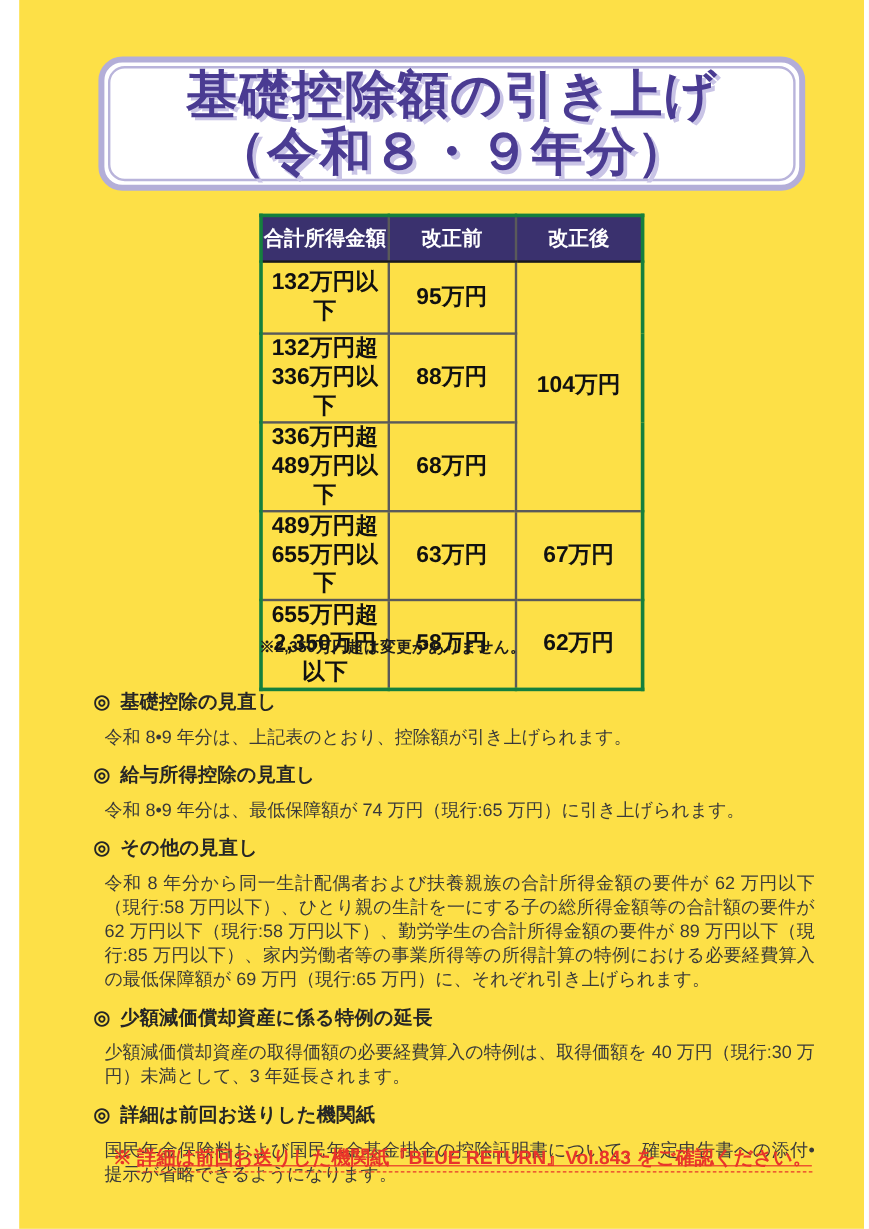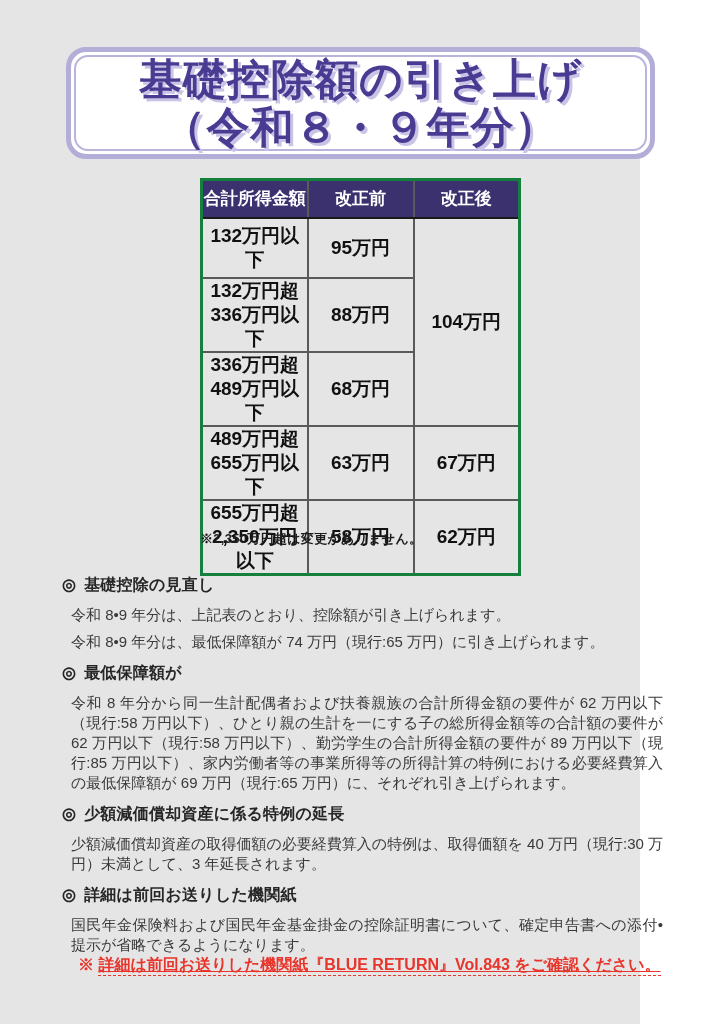--- a/index.html
+++ b/index.html
@@ -5,23 +5,23 @@
   * { margin: 0; padding: 0; box-sizing: border-box; }
   html, body { background: #ffffff; }
   body {
     font-family: "Liberation Sans", sans-serif;
     width: 724px; height: 1024px;
     position: relative;
     overflow: hidden;
     color: #222;
   }
   .page {
-    position: absolute; left: 0; top: 0;
-    width: 640px; height: 1024px;
-    background: #e5e5e5;
+    position: absolute; left: 16px; top: 0;
+    width: 704px; height: 1024px;
+    background: #fde047;
   }
 
   
   .banner {
     position: absolute; left: 66px; top: 47px;
     width: 589px; height: 112px;
     border: 5px solid #b3aed8;
     border-radius: 20px;
     background: #ffffff;
   }
@@ -178,26 +178,29 @@
   <div class="sections">
 
     <div class="section">
       <div class="section-heading">
         <span class="marker">◎</span><span>基礎控除の見直し</span>
       </div>
       <div class="section-body">令和 8•9 年分は、上記表のとおり、控除額が引き上げられます。</div>
     </div>
 
     <div class="section">
+      <div class="section-heading">
+        <span class="marker">◎</span><span>給与所得控除の見直し</span>
+      </div>
       <div class="section-body">令和 8•9 年分は、最低保障額が 74 万円（現行:65 万円）に引き上げられます。</div>
     </div>
 
     <div class="section">
       <div class="section-heading">
-        <span class="marker">◎</span><span>最低保障額が</span>
+        <span class="marker">◎</span><span>その他の見直し</span>
       </div>
       <div class="section-body">令和 8 年分から同一生計配偶者および扶養親族の合計所得金額の要件が 62 万円以下（現行:58 万円以下）、ひとり親の生計を一にする子の総所得金額等の合計額の要件が 62 万円以下（現行:58 万円以下）、勤労学生の合計所得金額の要件が 89 万円以下（現行:85 万円以下）、家内労働者等の事業所得等の所得計算の特例における必要経費算入の最低保障額が 69 万円（現行:65 万円）に、それぞれ引き上げられます。</div>
     </div>
 
     <div class="section">
       <div class="section-heading">
         <span class="marker">◎</span><span>少額減価償却資産に係る特例の延長</span>
       </div>
       <div class="section-body">少額減価償却資産の取得価額の必要経費算入の特例は、取得価額を 40 万円（現行:30 万円）未満として、3 年延長されます。</div>
     </div>

